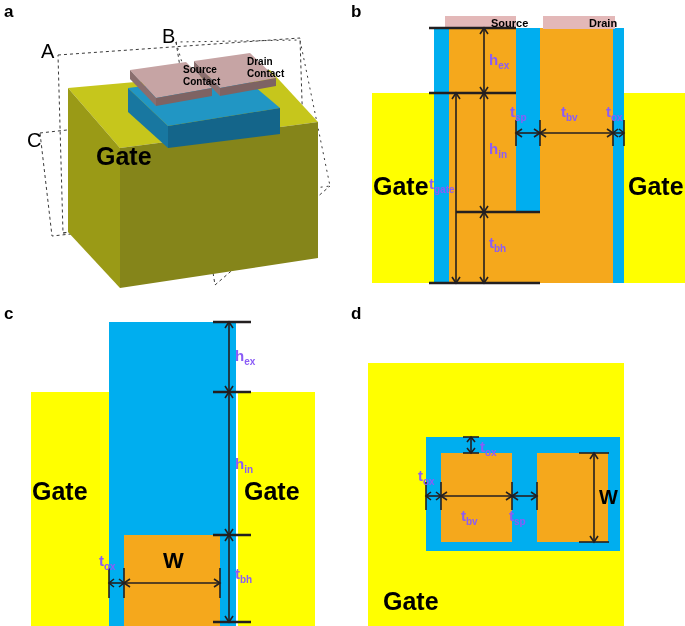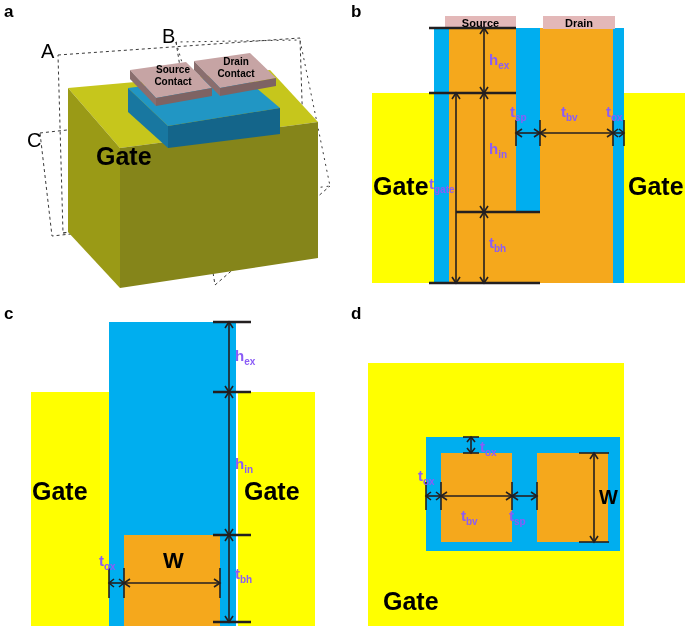--- a/index.html
+++ b/index.html
@@ -5,21 +5,21 @@
   html,body{margin:0;padding:0;background:#ffffff;}
   body{width:685px;height:626px;position:relative;overflow:hidden;
        font-family:"Liberation Sans",sans-serif;}
   .panel{position:absolute;}
   .plabel{position:absolute;font-weight:bold;font-size:17px;color:#000;}
   .rect{position:absolute;}
   .txt{position:absolute;font-weight:bold;color:#000;white-space:nowrap;}
   .gatetxt{font-size:25px;font-weight:bold;color:#000;}
   .dimtxt{font-size:15px;font-weight:bold;color:#8b5cf6;}
   .dimtxt sub{font-size:10px;font-weight:bold;}
-  .contact-lbl{font-size:10px;font-weight:bold;color:#000;text-align:center;}
+  .contact-lbl{font-size:10px;font-weight:bold;color:#000;margin-left:46px;}
   svg{position:absolute;top:0;left:0;overflow:visible;}
   .ln{stroke:#231f20;stroke-width:1.6;fill:none;}
   .lnthick{stroke:#231f20;stroke-width:2.4;fill:none;}
   .dash{stroke:#3a3a3a;stroke-width:1;fill:none;stroke-dasharray:3 3;}
   .c3d{stroke:none;}
 </style>
 </head>
 <body>
 
 <div class="panel" style="left:0;top:0;width:342px;height:300px;">

